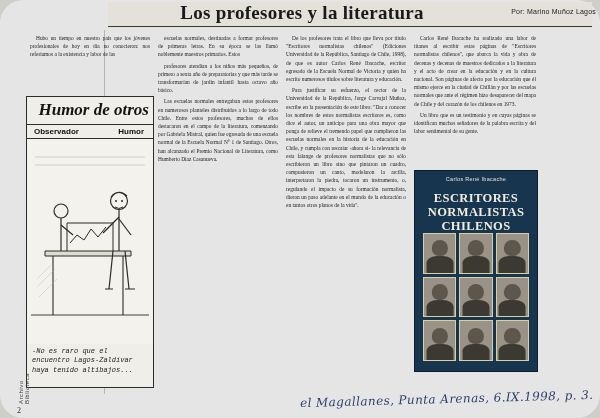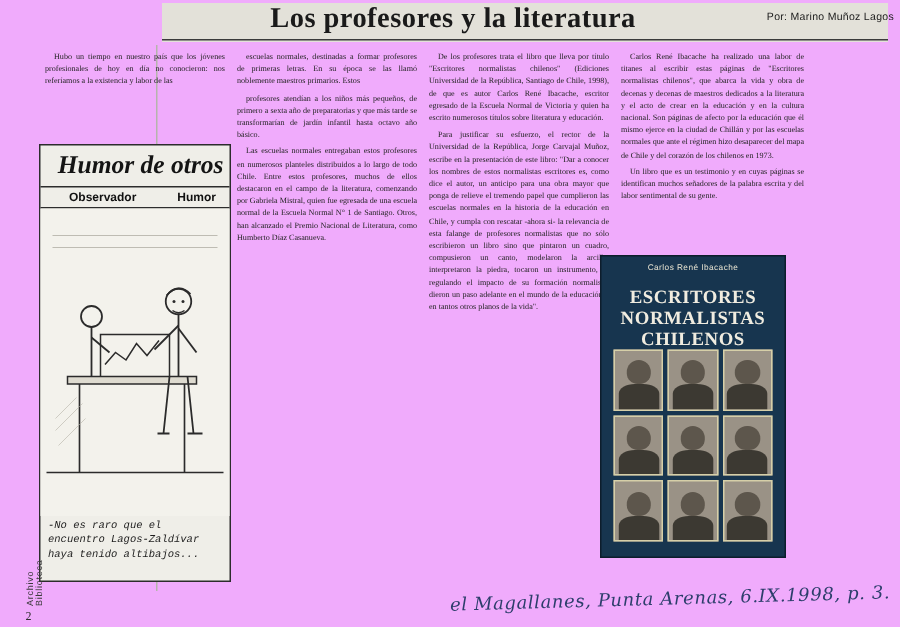--- a/index.html
+++ b/index.html
@@ -5,21 +5,22 @@
   html,body{margin:0;padding:0;}
   body{
     width:600px;height:418px;
     background:#cfcfc9;
     font-family:"Liberation Serif", serif;
     overflow:hidden;
     position:relative;
   }
   .page{
     position:absolute;inset:0;
-    background:#f0abfc;
+    background:#e5e5e5;
+    border-radius:23px;
   }
   
   .header{
     position:absolute;left:108px;top:2px;width:484px;height:26px;
     background:#e3e1d9;
   }
   .headline{
     position:absolute;left:112px;top:2px;width:380px;
     text-align:center;
     font-family:"Liberation Serif", serif;
@@ -70,40 +71,40 @@
     color:#141414;
   }
   .cartoon-sub{
     position:absolute;left:0;top:27px;width:126px;height:15px;
     border-top:1px solid #2c2c2c;border-bottom:1px solid #2c2c2c;
     box-sizing:border-box;
   }
   .cartoon-sub span{
     position:absolute;top:2px;
     font-family:"Liberation Sans", sans-serif;
-    font-weight:bold;font-size:8px;color:#111;margin-left:12px;
+    font-weight:bold;font-size:8px;color:#111;
   }
   .sub-left{left:7px;}
   .sub-right{right:9px;}
   .artwork{
     position:absolute;left:0;top:42px;width:126px;height:205px;
     background:#f3f2ec;
     overflow:hidden;
   }
   .caption{
     position:absolute;left:5px;top:250px;width:116px;
     font-family:Liberation Mono, monospace;
     font-style:italic;
     font-size:7px;
     line-height:1.35;
     color:#1c1c1c;
   }
   
   .bookcover{
-    position:absolute;left:400px;top:170px;width:122px;height:200px;
+    position:absolute;left:414px;top:170px;width:122px;height:200px;
     background:#17354f;
     border:1px solid #0d1d2c;
     overflow:hidden;
   }
   .bc-author{
     position:absolute;top:5px;left:0;width:122px;text-align:center;
     font-family:"Liberation Sans", sans-serif;
     font-size:5.5px;color:#e8e4d2;letter-spacing:.3px;
   }
   .bc-title{

